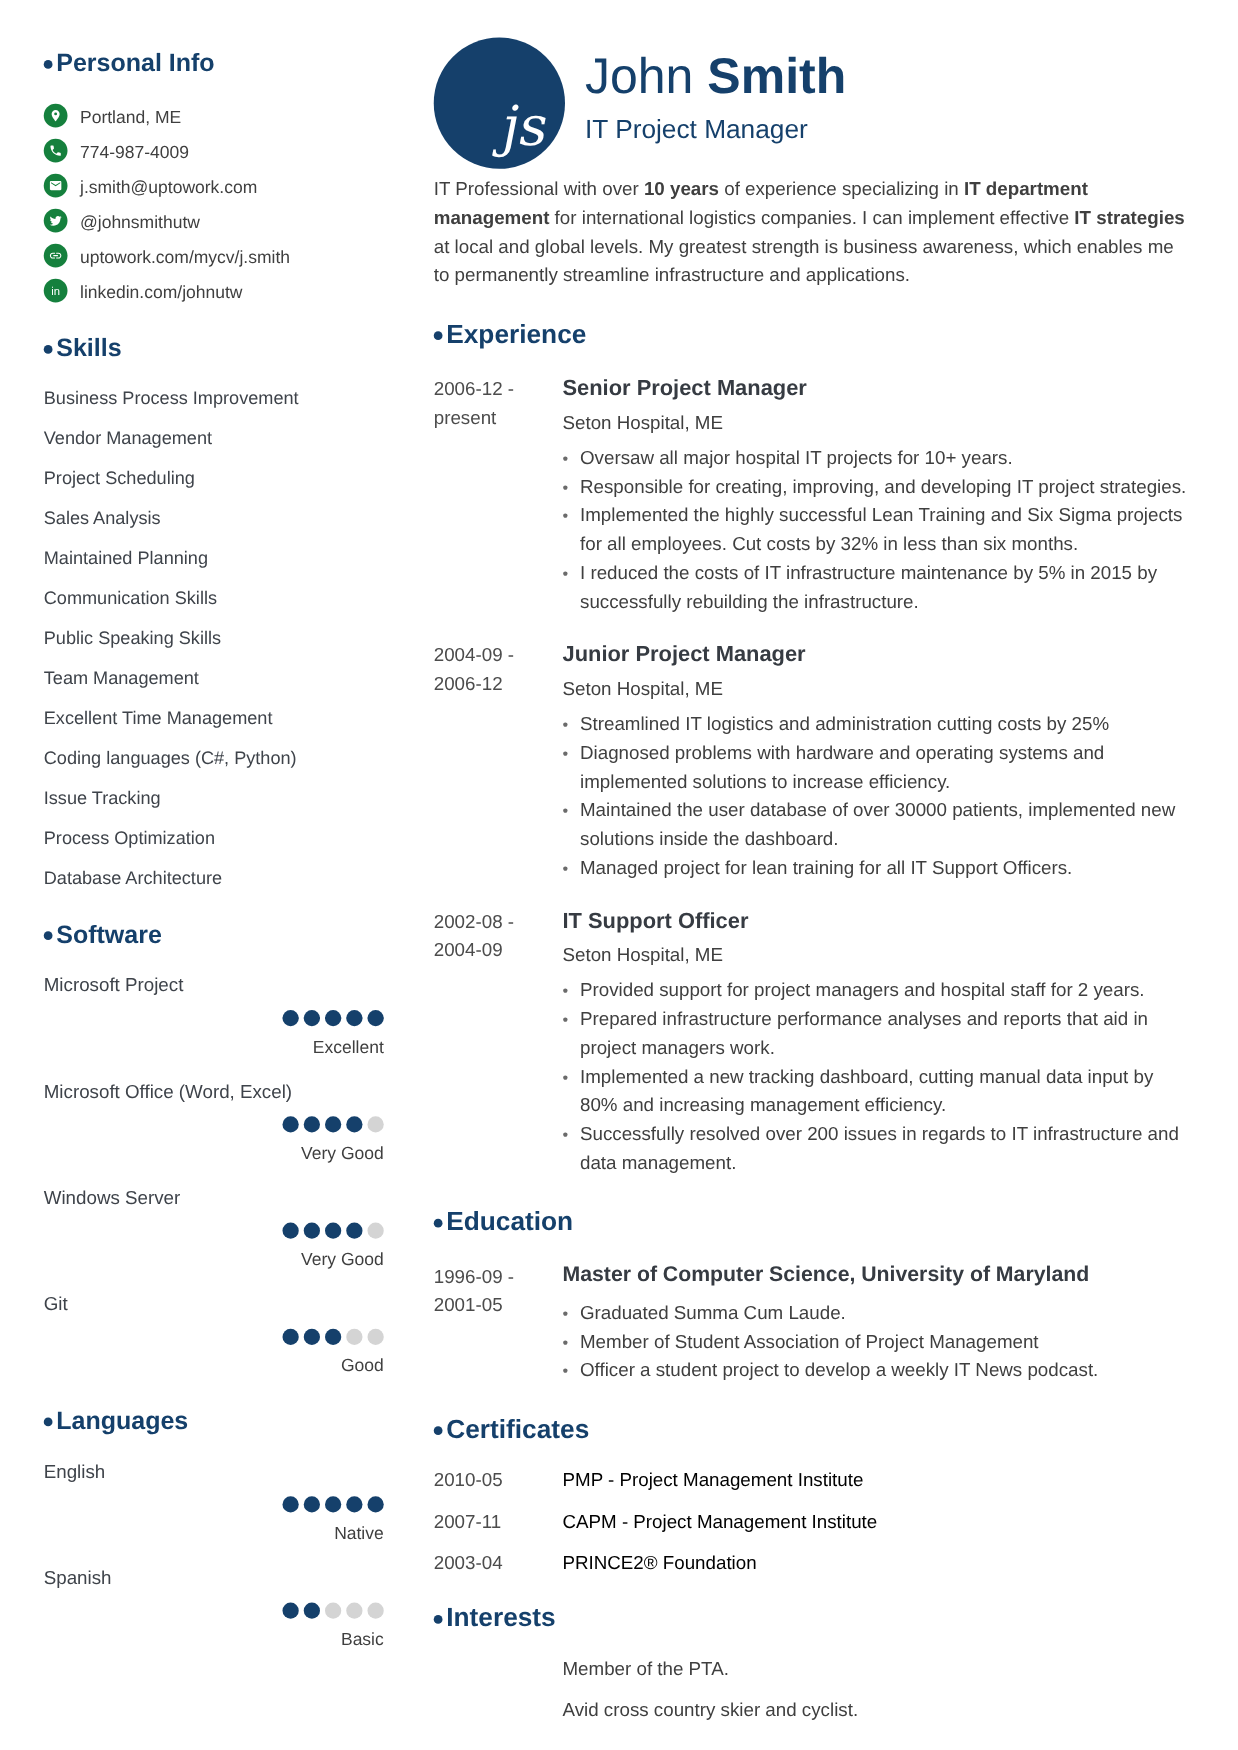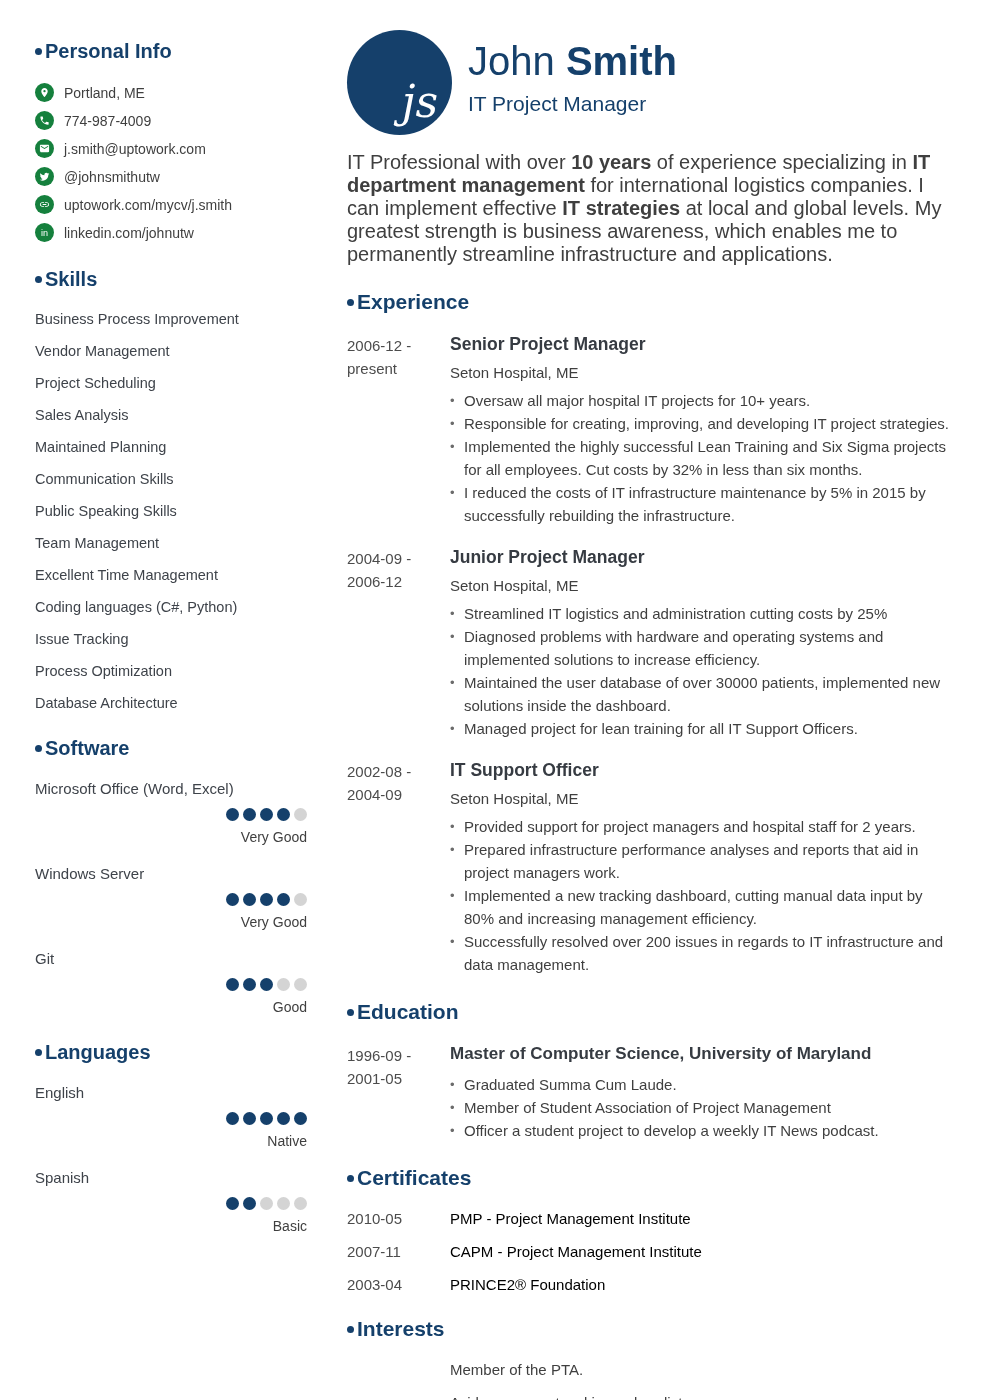--- a/index.html
+++ b/index.html
@@ -48,21 +48,21 @@
     width:105px; height:105px; border-radius:50%; background:#15406b; flex:none;
     color:#ffffff; font-family:"DejaVu Serif", serif; font-style:italic; font-size:44px;
     display:flex; align-items:flex-end; justify-content:flex-end;
     padding:0 14px 8px 0;
   }
   .name-block { margin-left:16px; padding-top:10px; }
   .name { font-size:40px; color:#15406b; font-weight:400; line-height:1.05; }
   .name .last { font-weight:700; }
   .job-title { font-size:21px; color:#15406b; margin-top:10px; }
 
-  .summary { margin-top:16px; font-size:20px; line-height:23px; color:#3f3f3f; }
+  .summary { margin-top:5px; font-size:15px; line-height:23px; color:#3f3f3f; }
   .b { font-weight:700; }
 
   .m-heading { font-size:21px; margin:24px 0 20px; }
 
   .entry { display:flex; margin-bottom:20px; }
   .edates { width:103px; flex:none; font-size:15px; line-height:23px; color:#4c4c4c; }
   .edesc { flex:1; }
   .etitle { font-size:17.5px; font-weight:700; color:#363b42; margin-bottom:9px; }
   .ecompany { font-size:15px; color:#3f3f3f; margin-bottom:8px; }
   .ebullets { list-style:none; }
@@ -155,20 +155,31 @@
       <li>Issue Tracking</li>
       <li>Process Optimization</li>
       <li>Database Architecture</li>
     </ul>
 
     <div class="side-heading section-gap">
       <span class="bullet-dot"></span>
       <span>Software</span>
     </div>
 
+    <div class="soft-entry">
+      <div class="soft-name">Microsoft Project</div>
+      <div class="dots">
+        <span class="dot on"></span>
+          <span class="dot on"></span>
+          <span class="dot on"></span>
+          <span class="dot on"></span>
+          <span class="dot on"></span>
+      </div>
+      <div class="rate-label">Excellent</div>
+    </div>
 
     <div class="soft-entry">
       <div class="soft-name">Microsoft Office (Word, Excel)</div>
       <div class="dots">
         <span class="dot on"></span>
           <span class="dot on"></span>
           <span class="dot on"></span>
           <span class="dot on"></span>
           <span class="dot"></span>
       </div>

